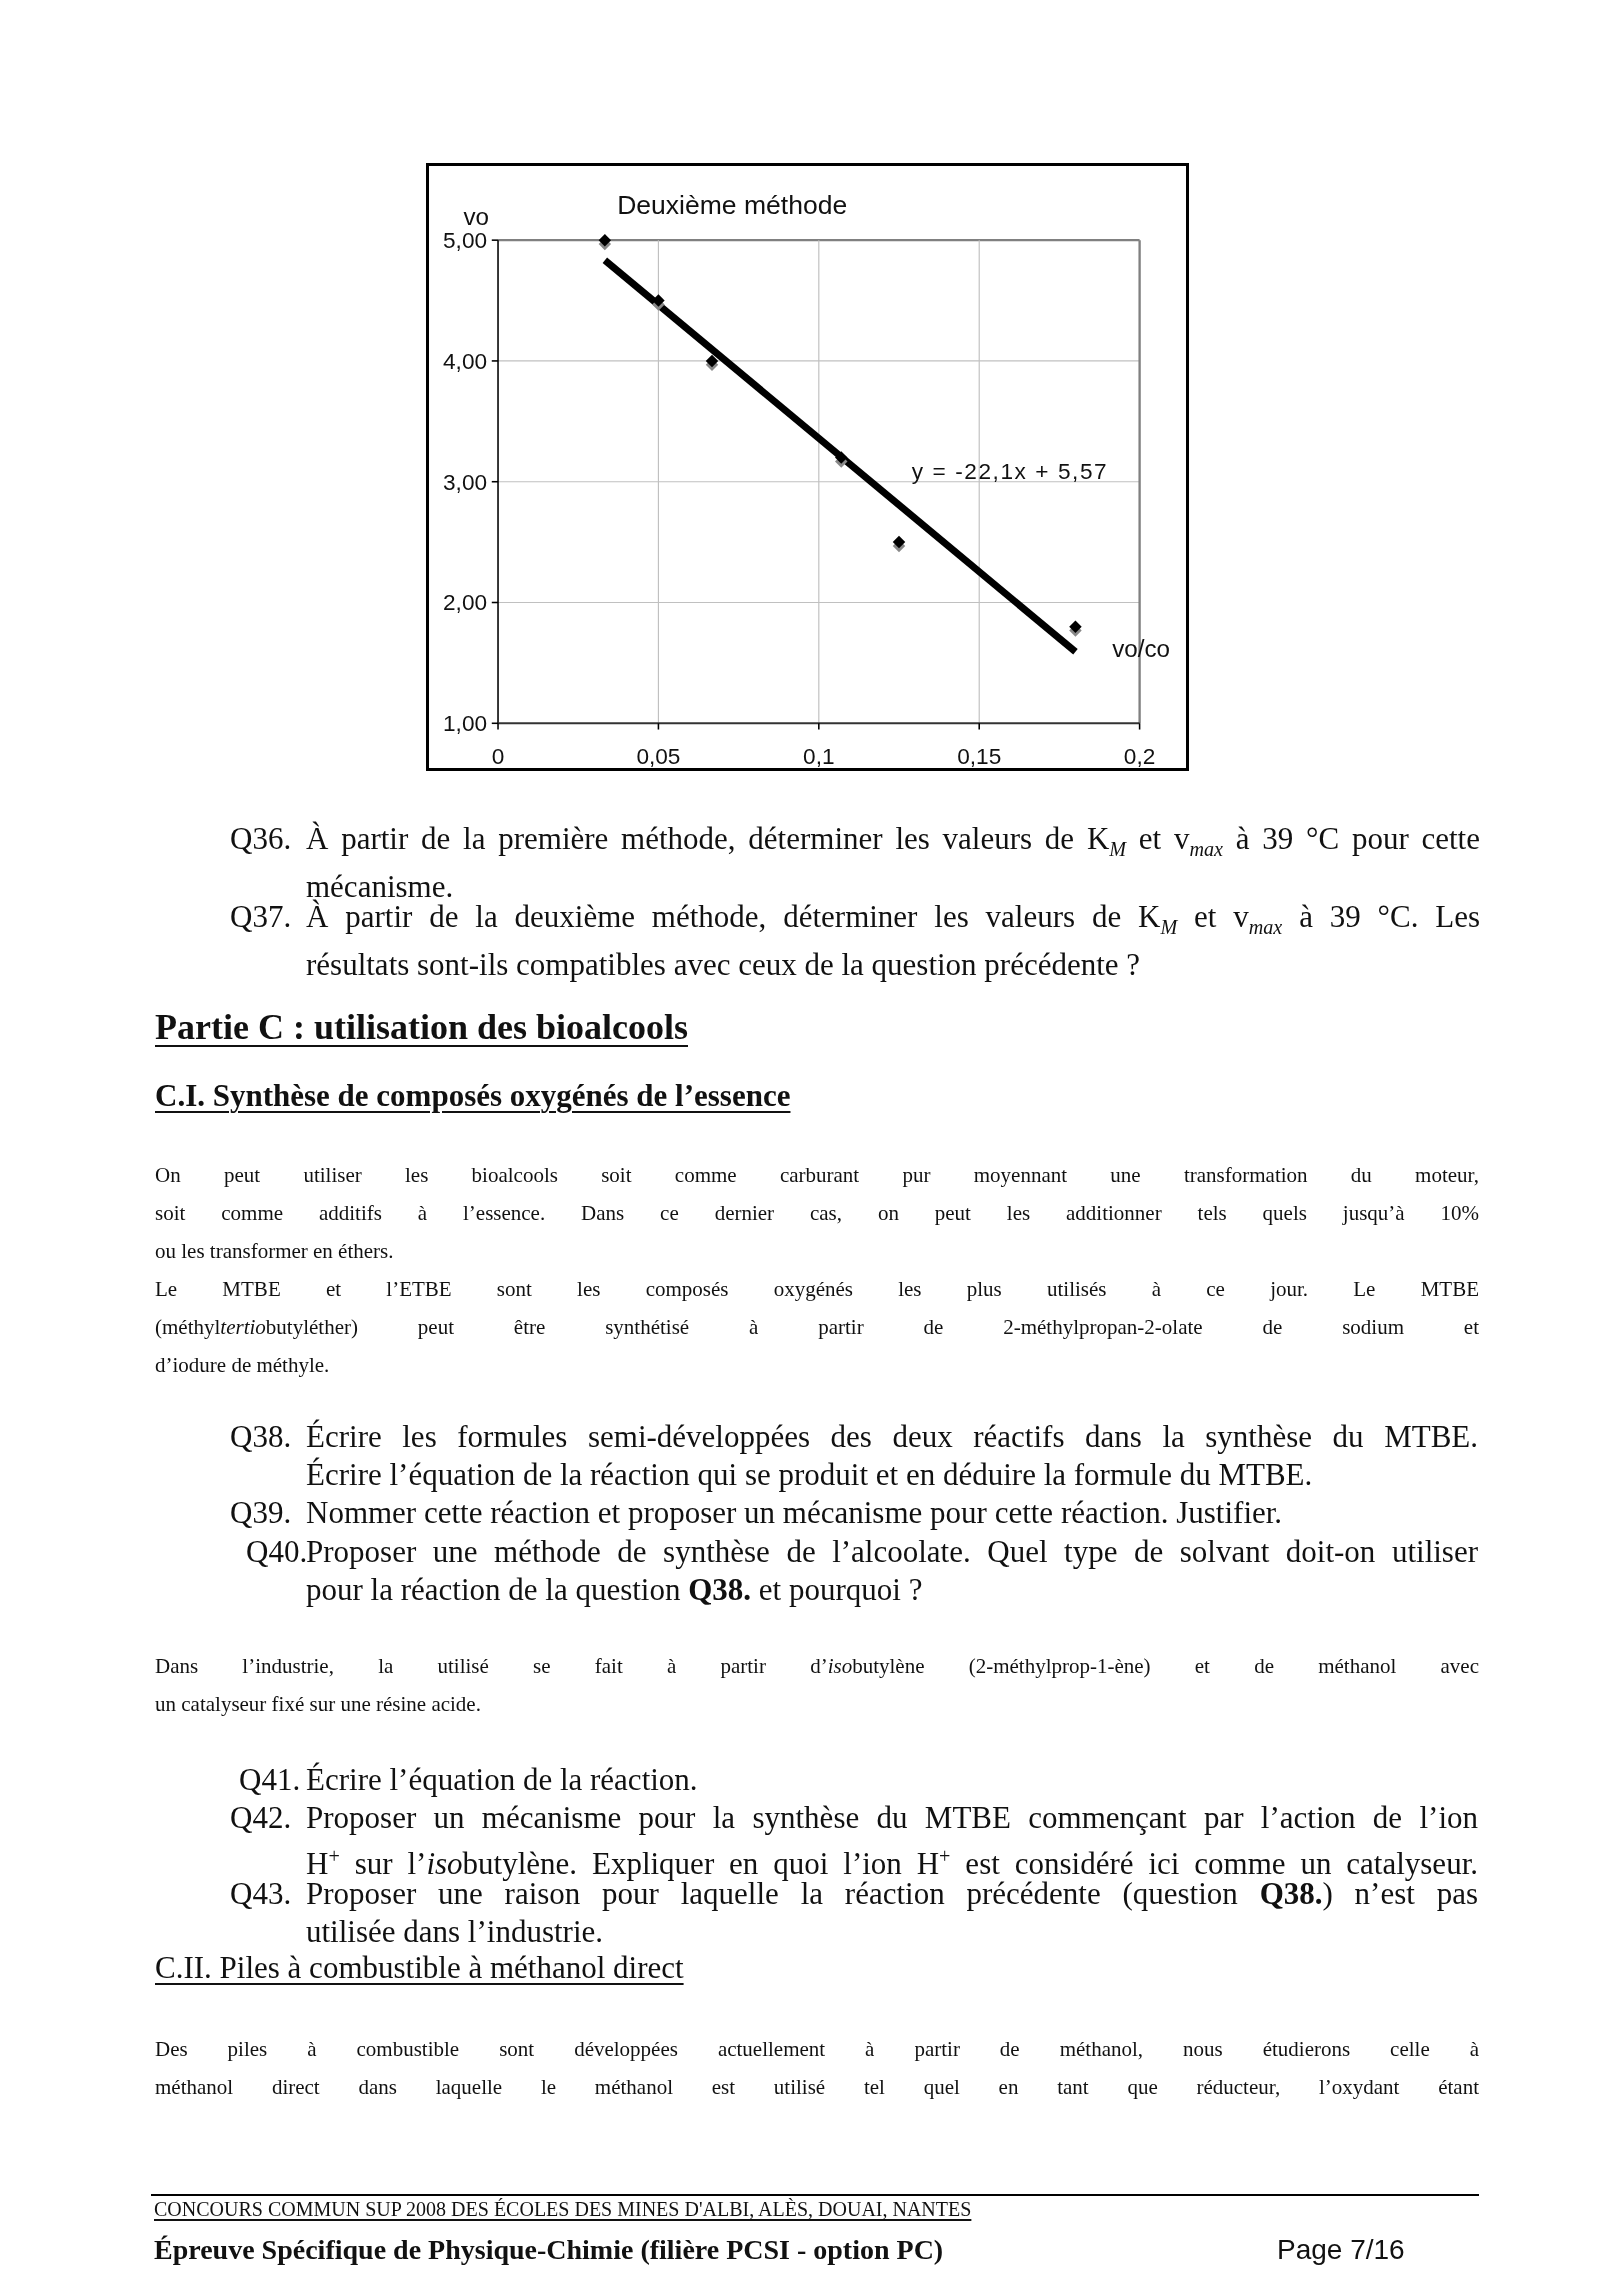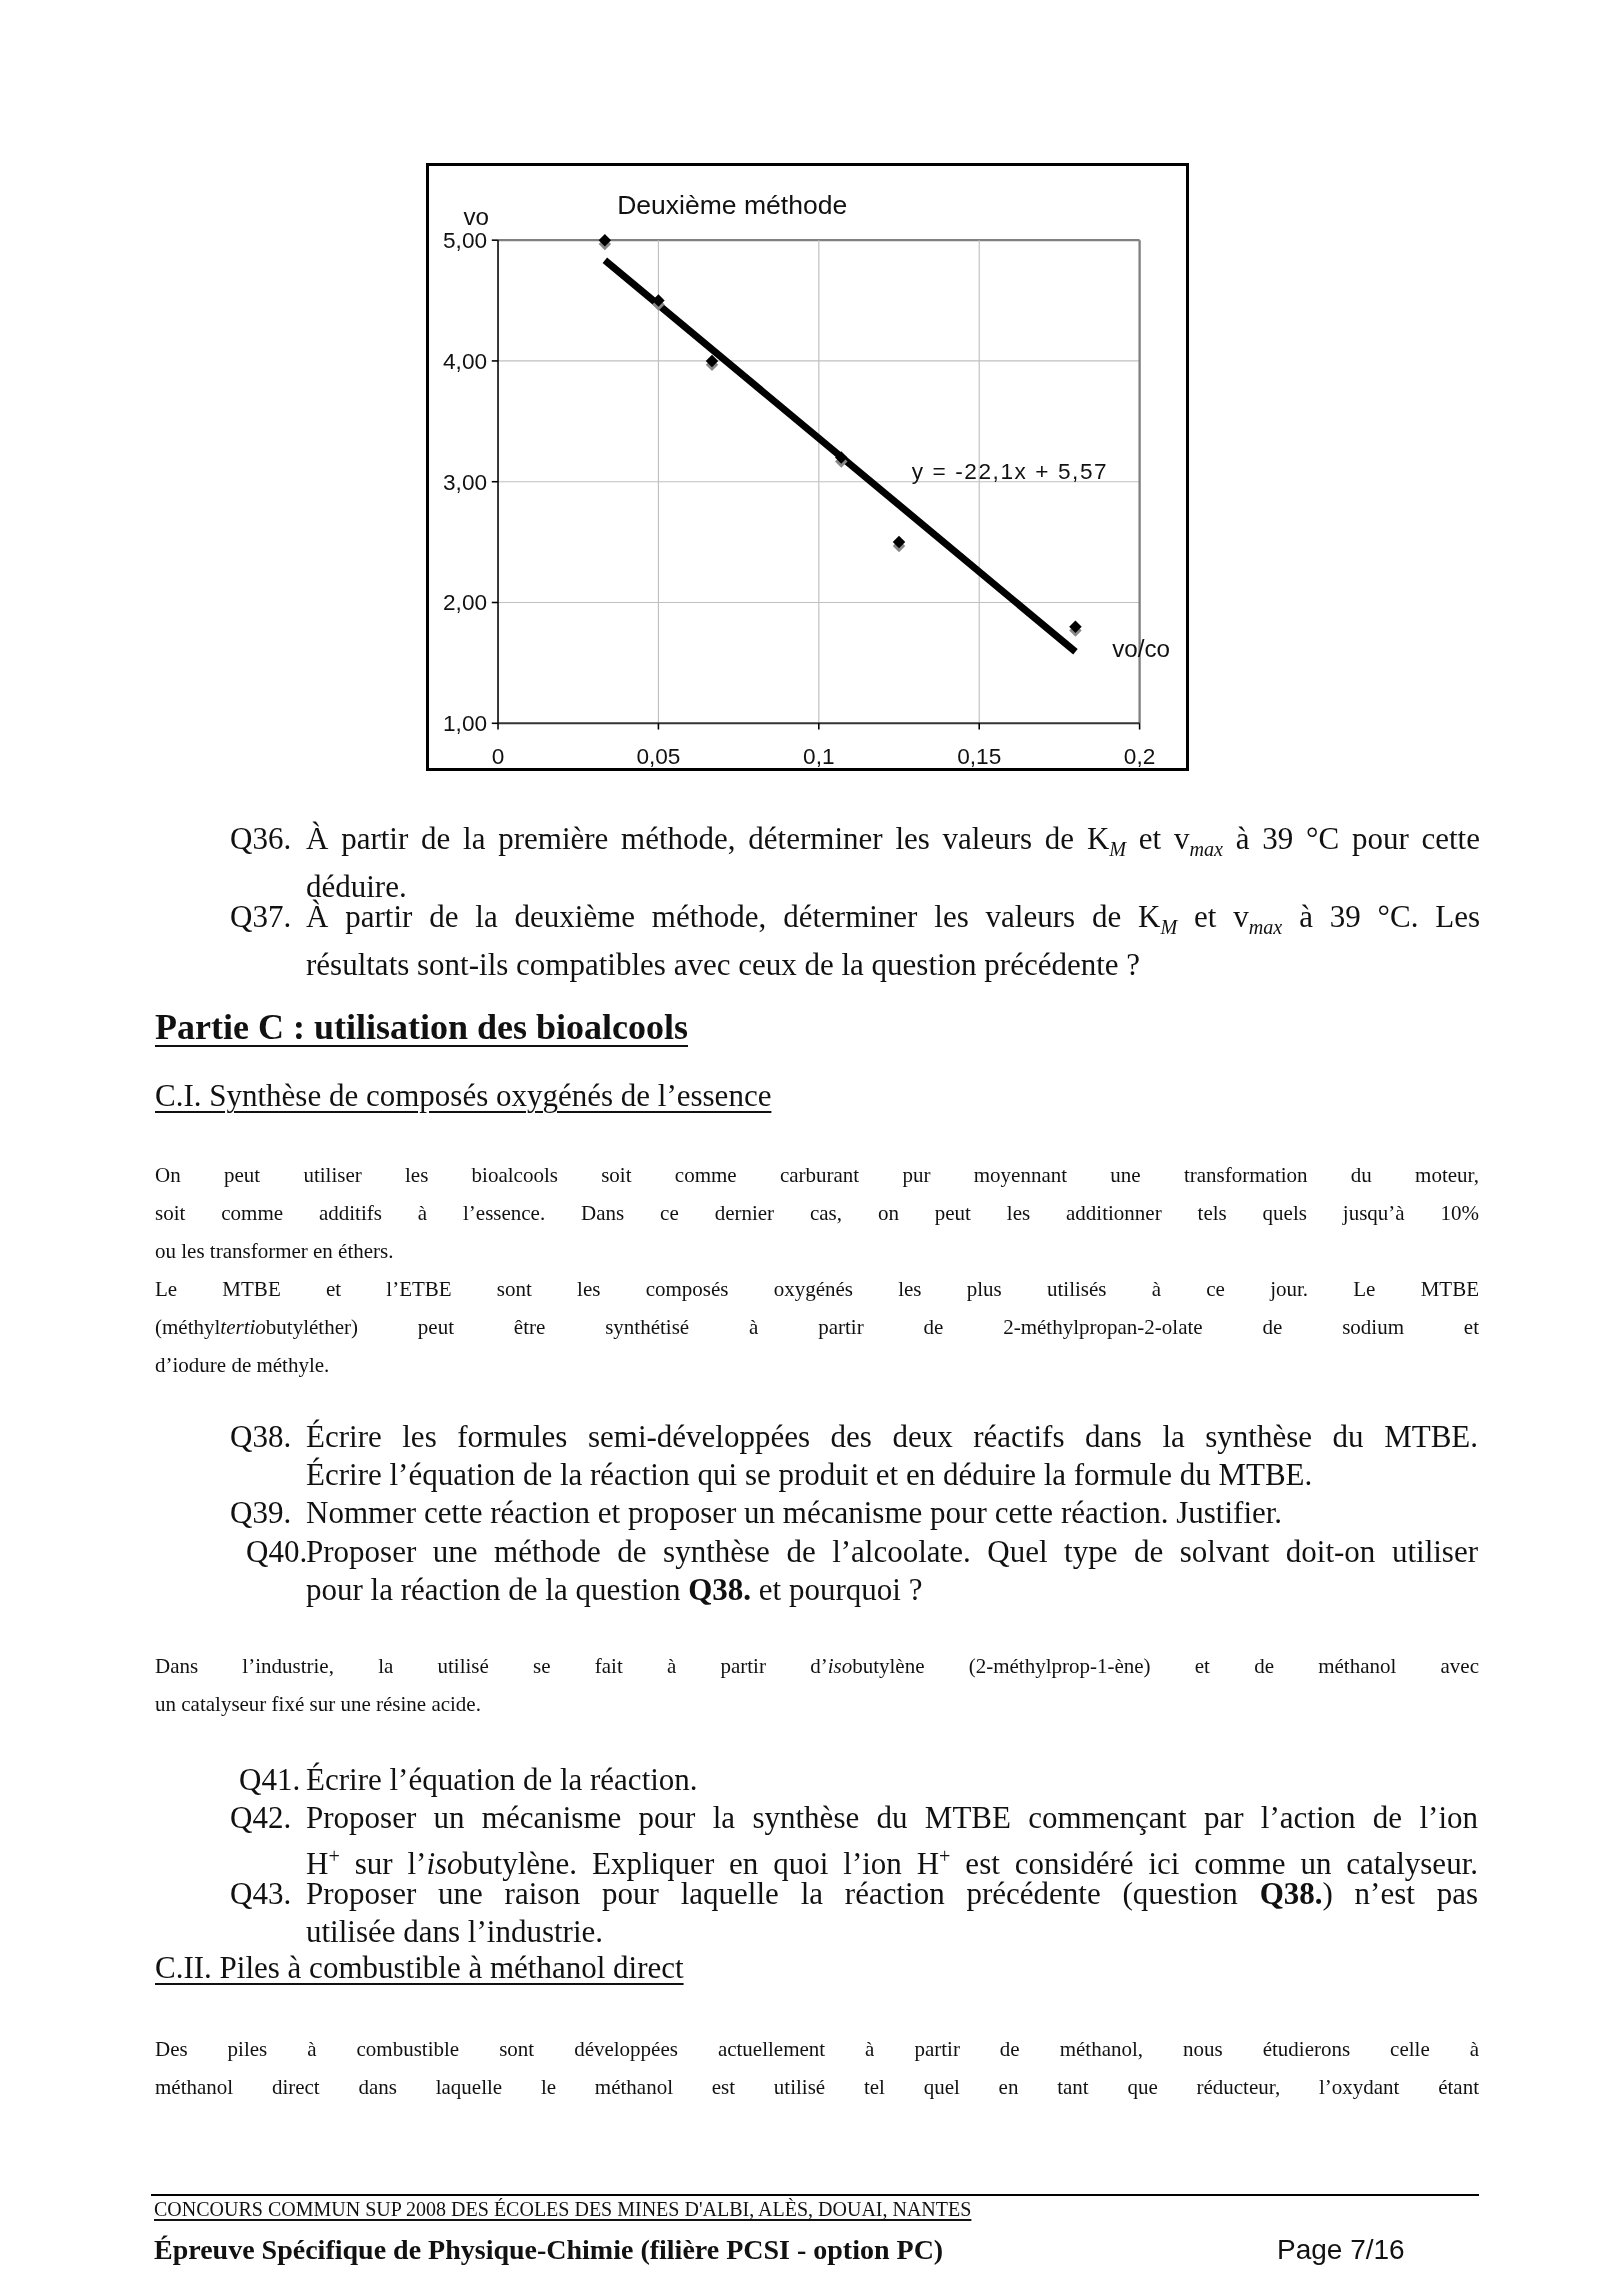--- a/index.html
+++ b/index.html
@@ -104,33 +104,33 @@
         <text x="912" y="629" text-anchor="middle" font-size="31" class="chart-text">vo/co</text>
         <text x="618.19" y="401.405" font-size="29" class="chart-text" letter-spacing="2">y = -22,1x + 5,57</text>
       </g>
   </svg>
 </div>
 
 <div class="q" style="left:230px;top:820px;width:1250px;">
   <span class="qnum" style="left:0;top:0;">Q36.</span>
   <span class="qbody" style="left:76px;top:0;width:1174px;">
     <span class="just"><span>À partir de la première méthode, déterminer les valeurs de K</span><sub><i>M</i></sub><span> et v</span><sub><i>max</i></sub><span> à 39 °C pour cette</span></span>
-    <span class="line">déduire.</span>
+    <span class="line">mécanisme.</span>
   </span>
 </div>
 <div class="q" style="left:230px;top:898px;width:1250px;">
   <span class="qnum" style="left:0;top:0;">Q37.</span>
   <span class="qbody" style="left:76px;top:0;width:1174px;">
     <span class="just"><span>À partir de la deuxième méthode, déterminer les valeurs de K</span><sub><i>M</i></sub><span> et v</span><sub><i>max</i></sub><span> à 39 °C. Les</span></span>
     <span class="line">résultats sont-ils compatibles avec ceux de la question précédente ?</span>
   </span>
 </div>
 
 <h2 class="partie">Partie C : utilisation des bioalcools</h2>
-<h3 class="sub" style="left:155px;top:1078px;">C.I. Synthèse de composés oxygénés de l’essence</h3>
+<h3 class="sub" style="left:155px;top:1078px;font-weight:bold;">C.I. Synthèse de composés oxygénés de l’essence</h3>
 
 <div class="txt" style="left:155px;top:1156px;width:1324px;">
   <span class="just">On peut utiliser les bioalcools soit comme carburant pur moyennant une transformation du moteur,</span>
   <span class="just">soit comme additifs à l’essence. Dans ce dernier cas, on peut les additionner tels quels jusqu’à 10%</span>
   <span class="line">ou les transformer en éthers.</span>
   <span class="just">Le MTBE et l’ETBE sont les composés oxygénés les plus utilisés à ce jour. Le MTBE</span>
   <span class="just"><span>(méthyl</span><i>tertio</i><span>butyléther) peut être synthétisé à partir de 2-méthylpropan-2-olate de sodium et</span></span>
   <span class="line">d’iodure de méthyle.</span>
 </div>
 

